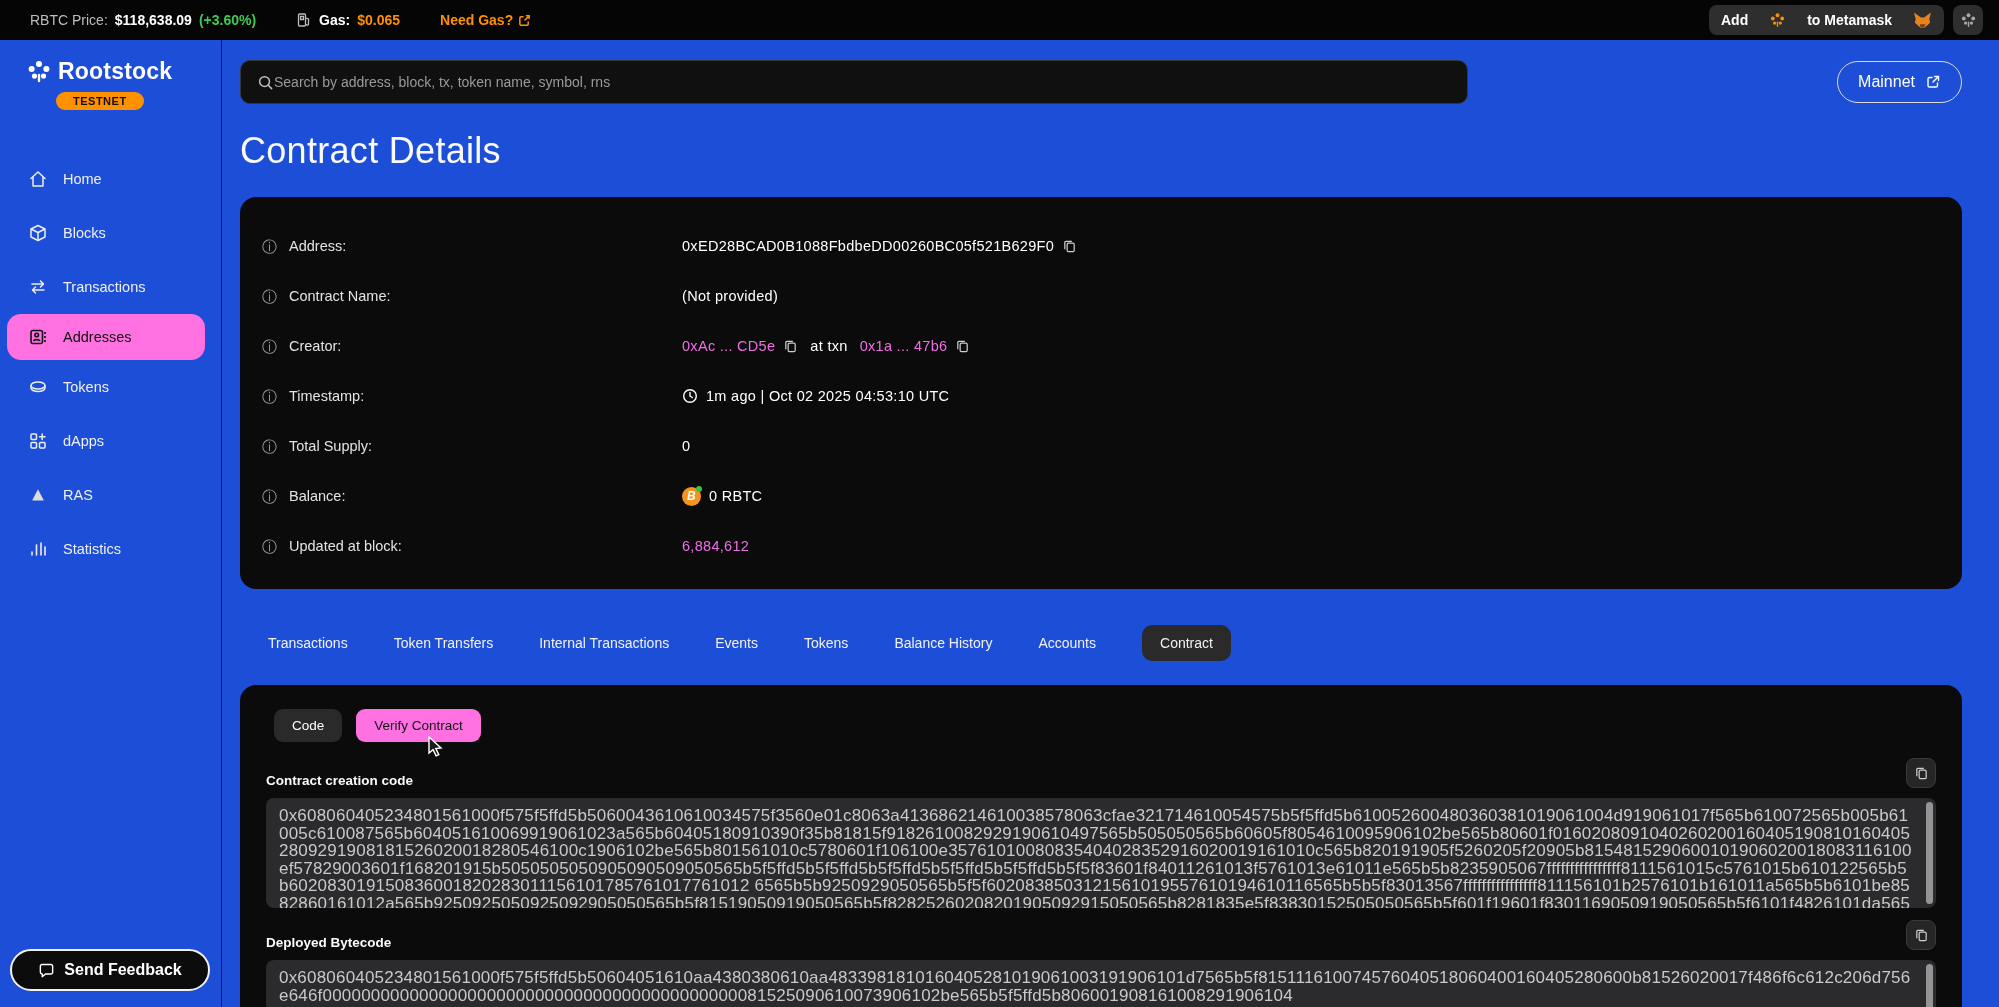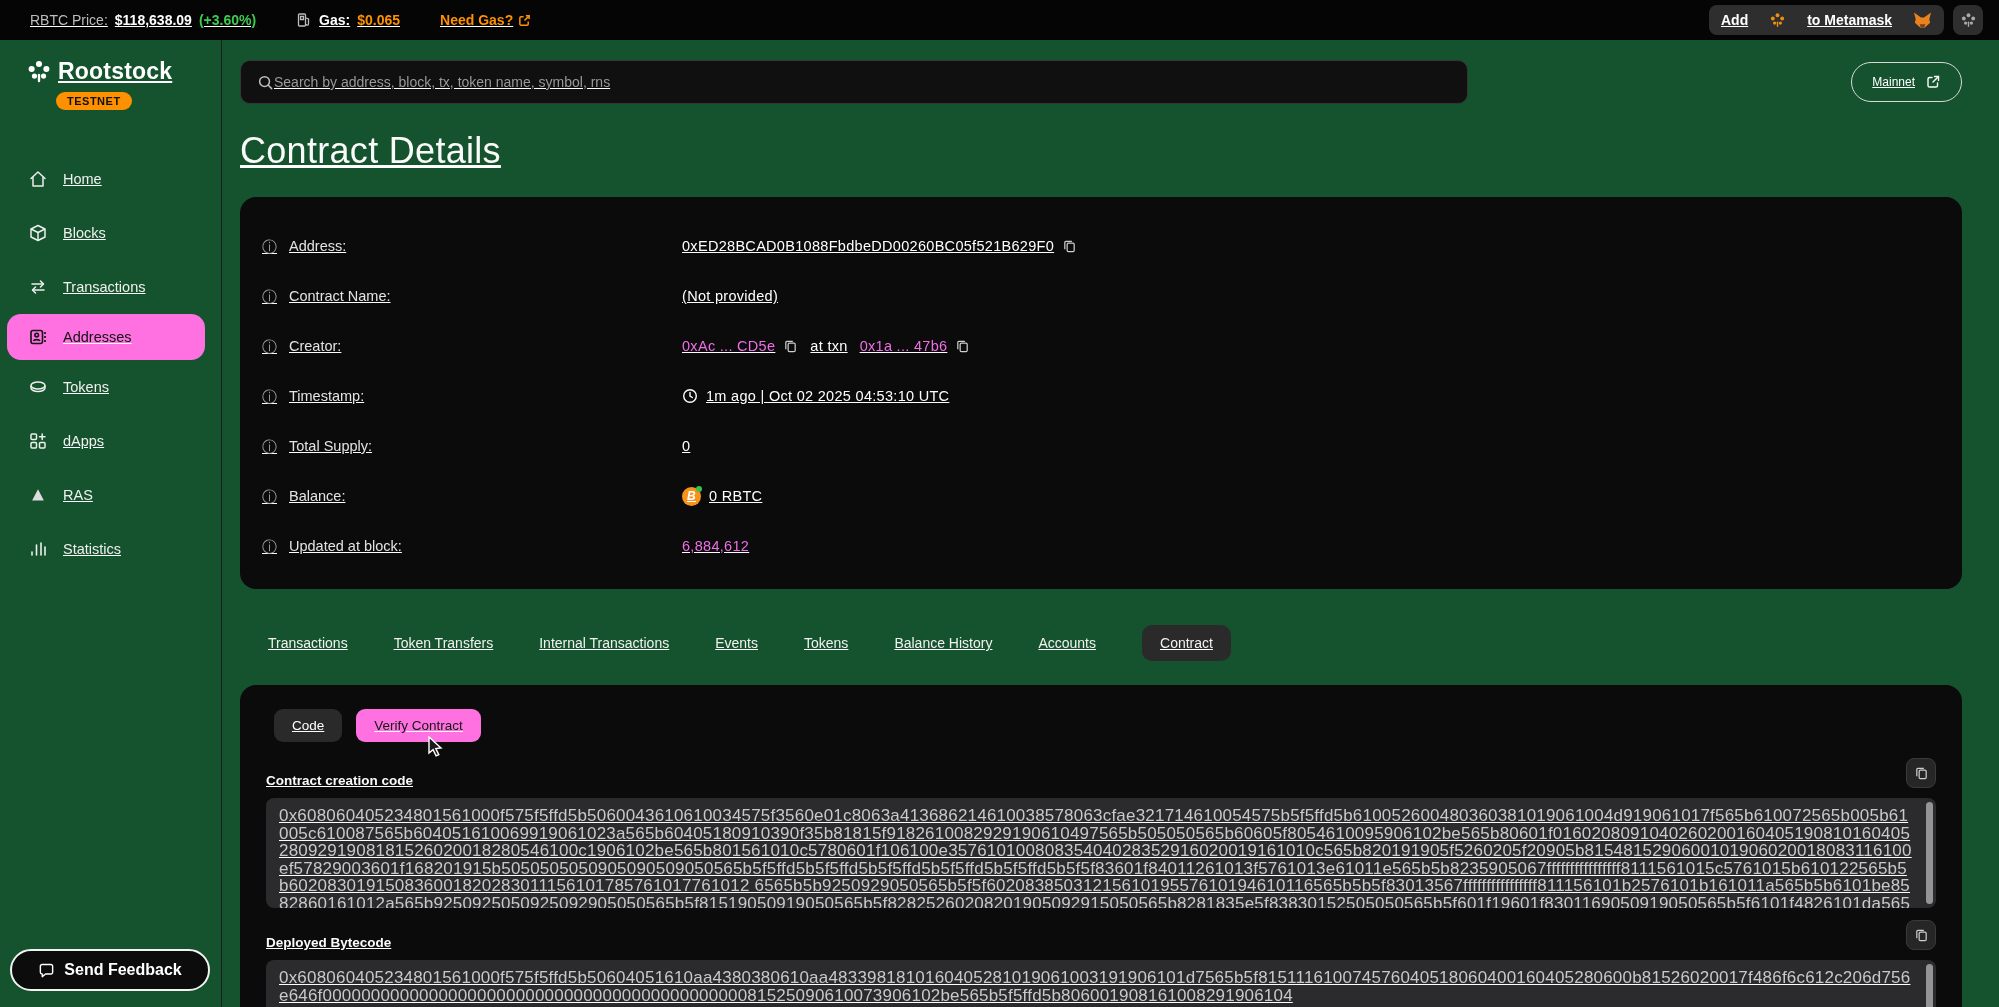--- a/index.html
+++ b/index.html
@@ -1,52 +1,52 @@
 <!DOCTYPE html>
 <html><head>
 <meta charset="utf-8">
 <style>
   * { margin:0; padding:0; box-sizing:border-box; }
   html,body { background:#000; }
   body { font-family:"Liberation Sans","DejaVu Sans",sans-serif; color:#fff; }
-  .app { position:relative; width:1999px; height:1007px; background:#14532d; overflow:hidden;text-decoration:underline; }
+  .app { position:relative; width:1999px; height:1007px; background:#1d4ed8; overflow:hidden; }
 
   
   .topbar { height:40px; display:flex; align-items:center; justify-content:space-between; padding:0 16px 0 30px; background:#050505; }
   .tb-left { display:flex; align-items:center; gap:7px; font-size:14px; }
   .tb-muted { color:#bdbdbd; }
   .tb-strong { color:#fff; font-weight:bold; }
   .tb-green { color:#3ecb52; font-weight:bold; }
   .tb-gap { width:26px; }
   .tb-orange { color:#ff9100; font-weight:bold; }
   .tb-orange-link { color:#ff9100; font-weight:bold; display:flex; align-items:center; gap:5px; cursor:pointer; }
   .tb-right { display:flex; align-items:center; gap:9px; }
   .mm-btn { display:flex; align-items:center; gap:21px; background:#2e2e2e; border:none; border-radius:8px; color:#fff; font-weight:bold; font-size:14px; padding:5px 12px; height:30px; cursor:pointer; font-family:inherit; }
   .sq-btn { width:30px; height:30px; background:#2e2e2e; border:none; border-radius:8px; display:flex; align-items:center; justify-content:center; cursor:pointer; }
 
   
   .body-row { display:flex; height:967px; }
   .sidebar { position:relative; width:222px; flex:0 0 222px; border-right:1px solid #1d1d1d; padding-top:18px; }
   .logo-block { padding-left:26px; }
   .logo-row { display:flex; align-items:center; gap:6px; }
   .brand { font-size:23px; font-weight:bold; letter-spacing:.2px; }
-  .testnet-badge { display:inline-block; margin:7px 0 0 30px; background:#ff9100; color:#111; font-size:11px; font-weight:bold; letter-spacing:.5px; padding:3px 11px; border-radius:999px; }
+  .testnet-badge { display:inline-block; margin:7px 0 0 30px; background:#ff9100; color:#111; font-size:11px; font-weight:bold; letter-spacing:.5px; padding:3px 17px; border-radius:999px; }
   .nav { margin-top:42px; display:flex; flex-direction:column; }
   .nav-item { display:flex; align-items:center; gap:14px; height:54px; padding-left:27px; font-size:14.5px; color:#f0f0f0; cursor:pointer; }
   .nav-item .nicon { width:22px; display:flex; justify-content:center; }
   .nav-item.active { background:#ff71e1; color:#111; border-radius:14px; margin:0 16px 0 7px; height:46px; padding-left:20px; }
   .nav-item.active svg * { stroke:#111; }
   .feedback-btn { position:absolute; left:10px; bottom:16px; width:200px; height:42px; border-radius:999px; background:#0c0c0c; border:2px solid #f2f2f2; color:#fff; font-size:16px; font-weight:bold; display:flex; align-items:center; justify-content:center; gap:9px; cursor:pointer; font-family:inherit; }
 
   main { flex:1; padding:20px 37px 0 18px; position:relative; }
   .header-row { display:flex; align-items:center; }
   .searchbar { display:flex; align-items:center; gap:0; width:1228px; height:44px; background:#101010; border:1px solid #353535; border-radius:10px; padding:0 16px; }
   .searchbar input { flex:1; background:transparent; border:none; outline:none; color:#ddd; font-size:14px; font-family:inherit; }
   .searchbar input::placeholder { color:#9a9a9a; }
-  .mainnet-btn { margin-left:auto; display:flex; align-items:center; gap:10px; background:transparent; border:1.5px solid #d9d9d9; border-radius:999px; color:#fff; font-size:12px; padding:11px 20px; cursor:pointer; font-family:inherit; }
+  .mainnet-btn { margin-left:auto; display:flex; align-items:center; gap:10px; background:transparent; border:1.5px solid #d9d9d9; border-radius:999px; color:#fff; font-size:16px; padding:11px 20px; cursor:pointer; font-family:inherit; }
   .page-title { font-size:36px; font-weight:500; letter-spacing:.3px; margin-top:26px; color:#fafafa; }
 
   
   .details-panel { margin-top:25px; background:#0b0b0c; border-radius:16px; padding:24px 28px 18px 22px; }
   .drow { display:flex; align-items:center; height:50px; }
   .dlabel { width:420px; display:flex; align-items:center; gap:12px; font-size:14.5px; color:#e3e3e3; }
   .info-glyph { color:#9c9c9c; font-size:15px; line-height:1; }
   .dvalue { display:flex; align-items:center; gap:8px; font-size:14.5px; color:#fff; letter-spacing:.3px; }
   .plink { color:#f06ee6; cursor:pointer; }
   .copy-ic { cursor:pointer; display:inline-flex; }

